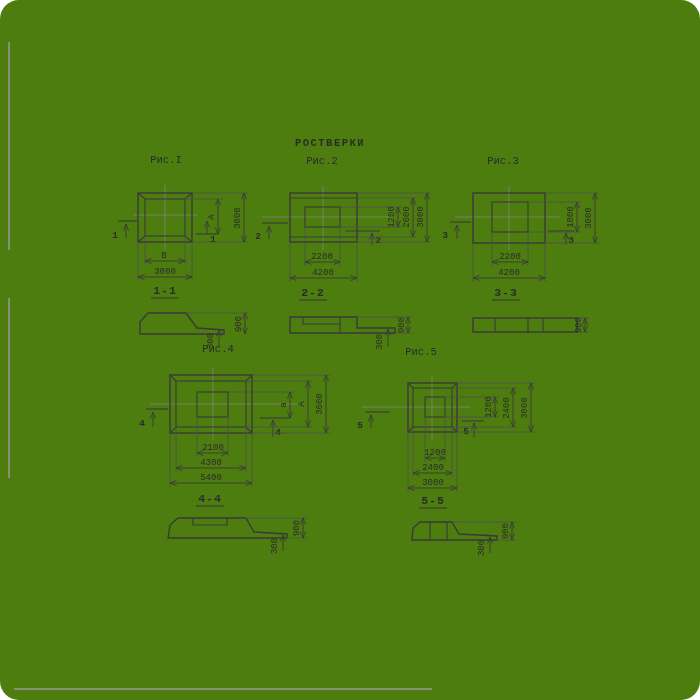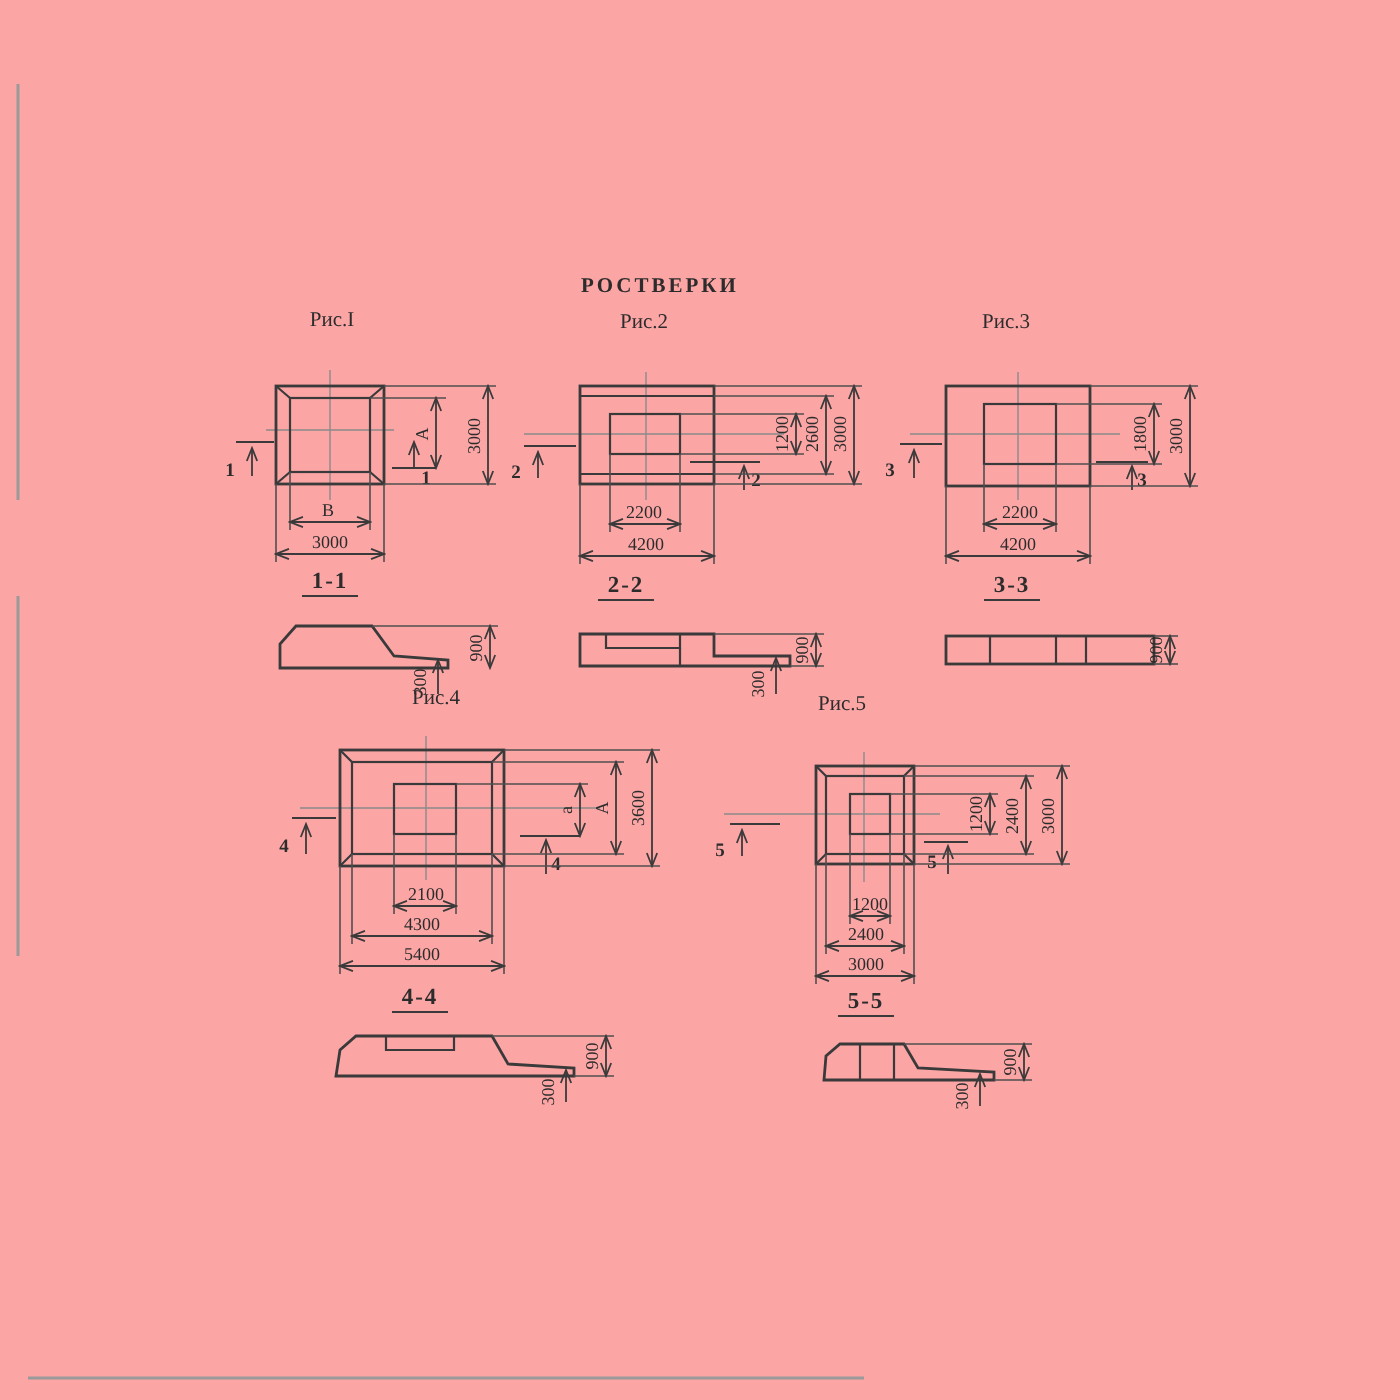--- a/index.html
+++ b/index.html
@@ -1,16 +1,16 @@
 <!DOCTYPE html>
 <html><head>
 <meta charset="utf-8">
 <style>
   html,body{margin:0;padding:0;background:#ffffff;}
-  .stage{width:700px;height:700px;position:relative;background:#fca5a5;font-family:Liberation Serif, serif;}
+  .stage{width:700px;height:700px;position:relative;background:#4d7c0f;font-family:Liberation Mono, monospace;border-radius:19px;}
   svg{display:block;}
   .ln{stroke:#3a3a3a;stroke-width:1.4;fill:none;stroke-linejoin:miter;}
   .med{stroke:#3a3a3a;stroke-width:1.1;fill:none;}
   .thin{stroke:#4f4f4f;stroke-width:0.8;fill:none;}
   .cl{stroke:#8a8a8a;stroke-width:0.7;fill:none;}
   .dim{stroke:#3a3a3a;stroke-width:0.9;fill:none;}
   .artifact{stroke:#9a9a9a;stroke-width:1.5;fill:none;}
   text{fill:#2c2c2c;}
   .dt{font-size:9px;}
   .cap{font-size:10.5px;}

